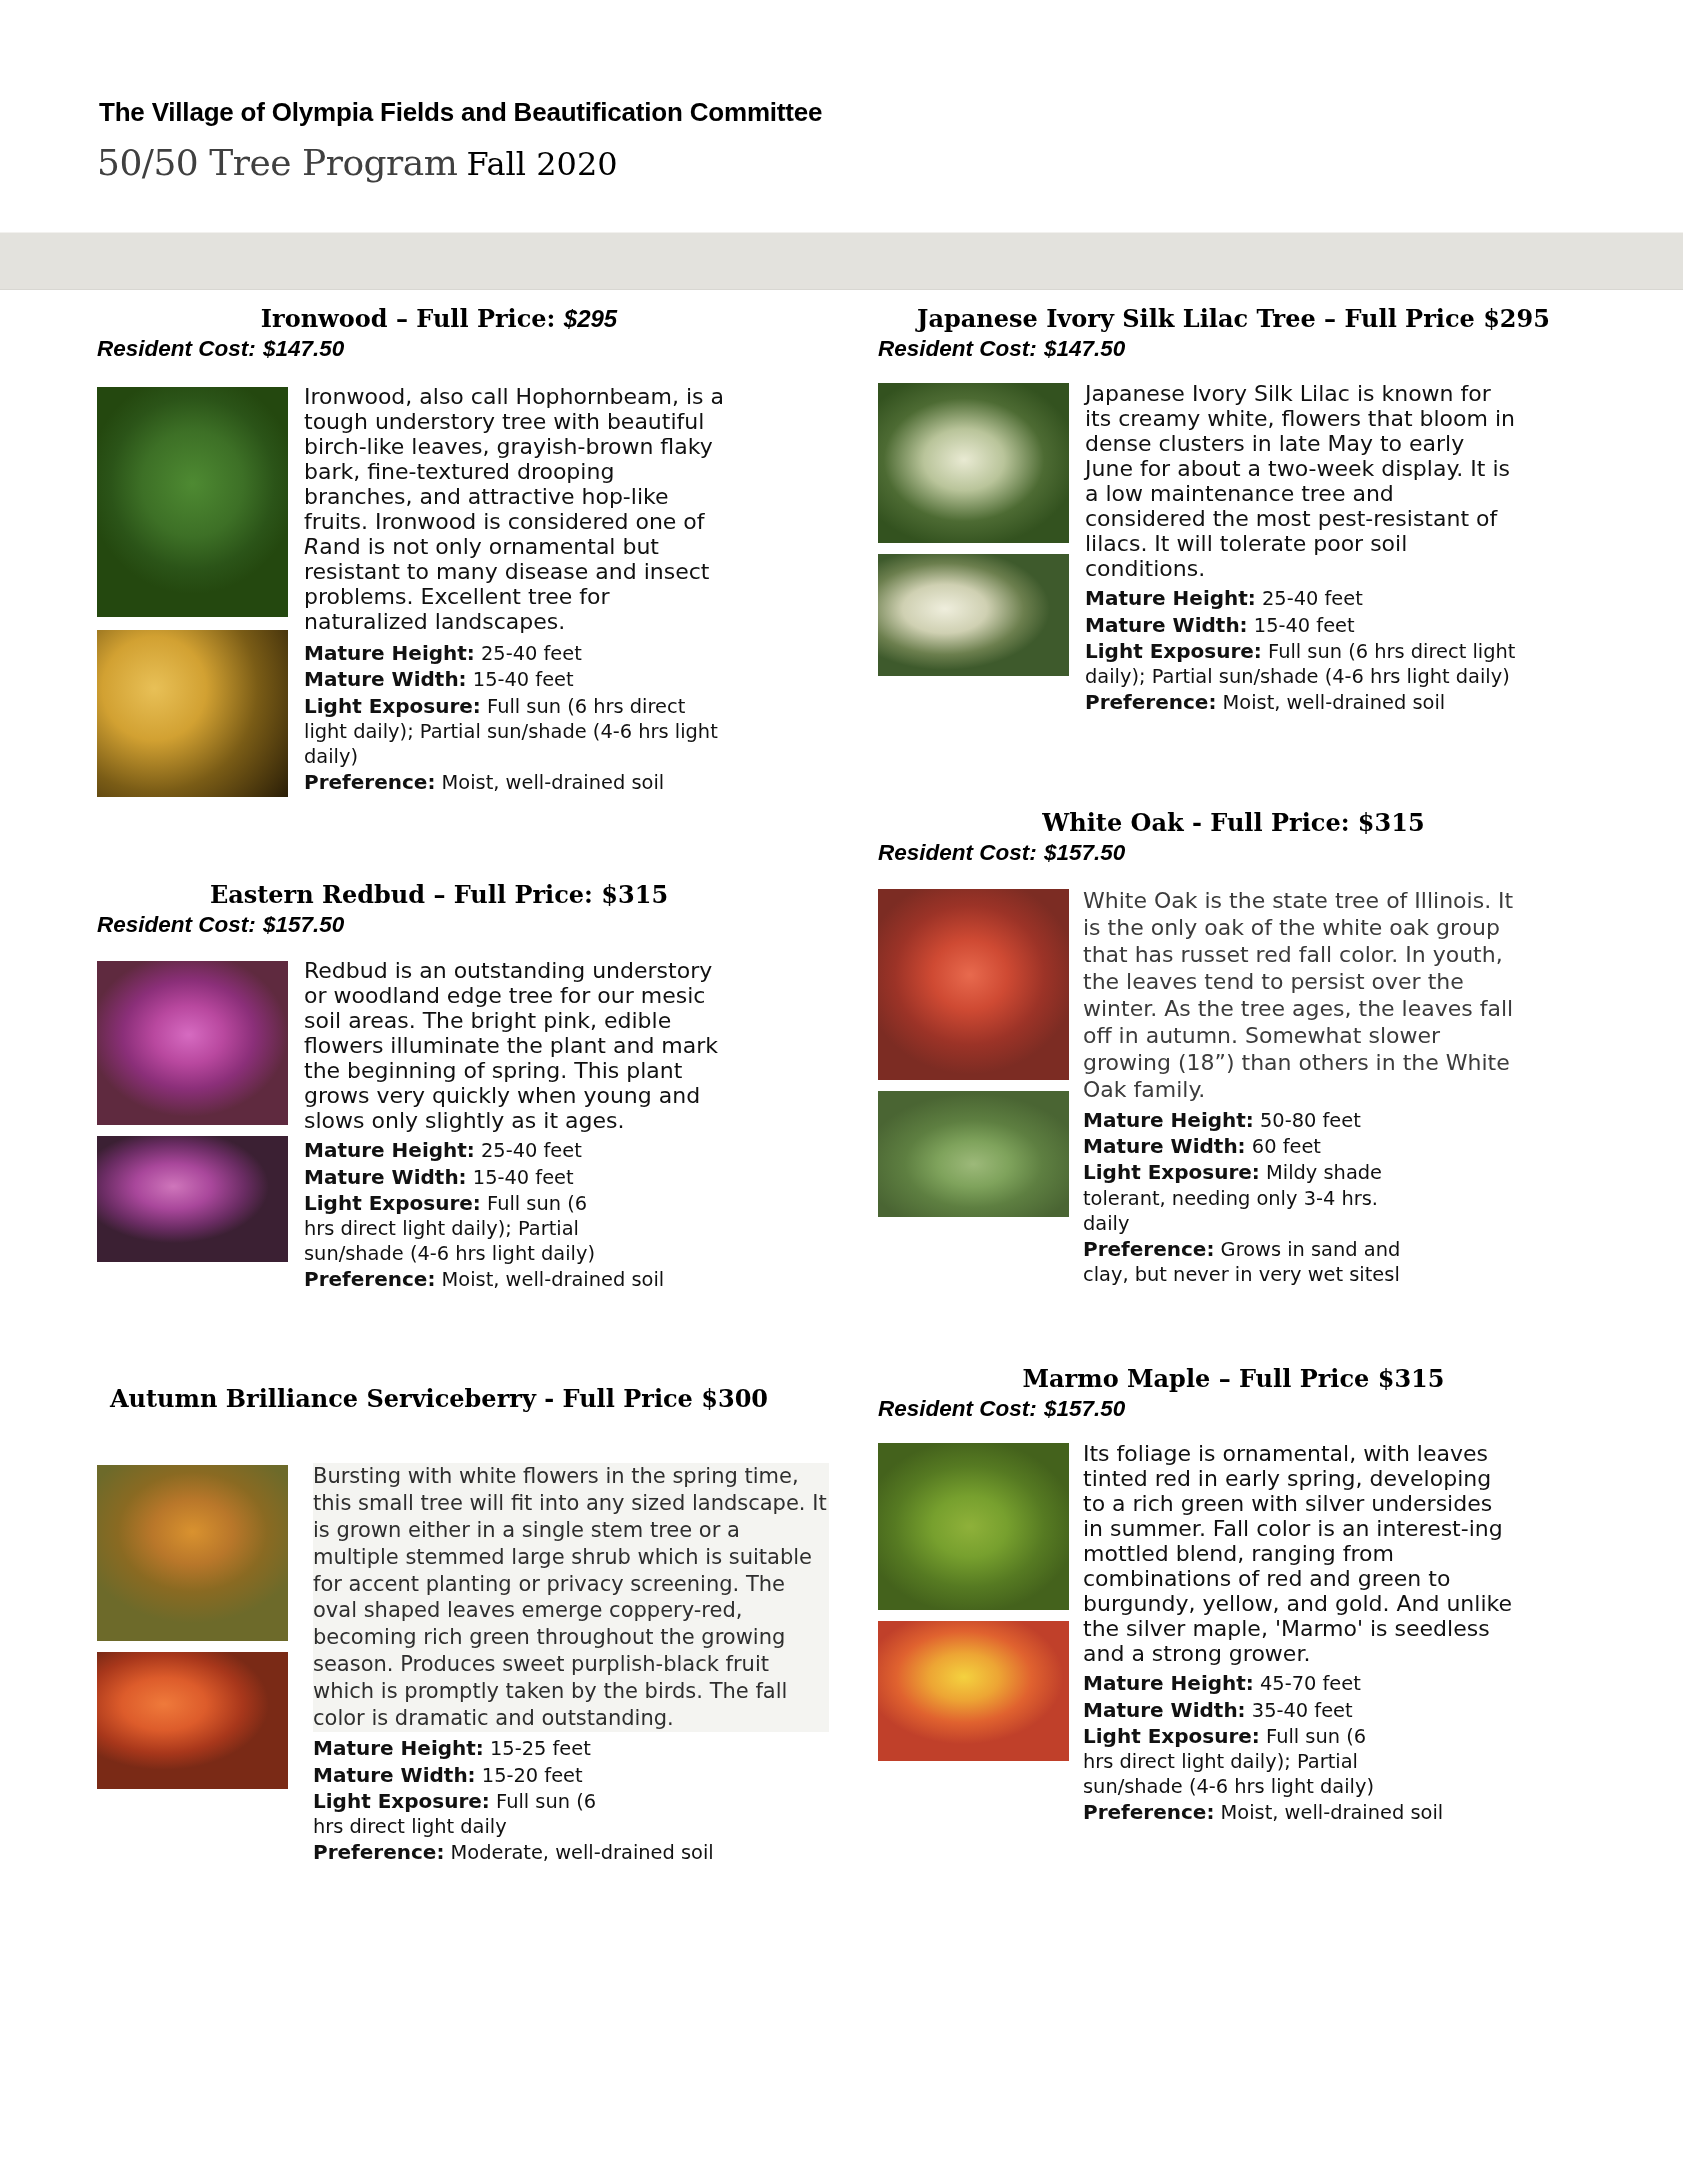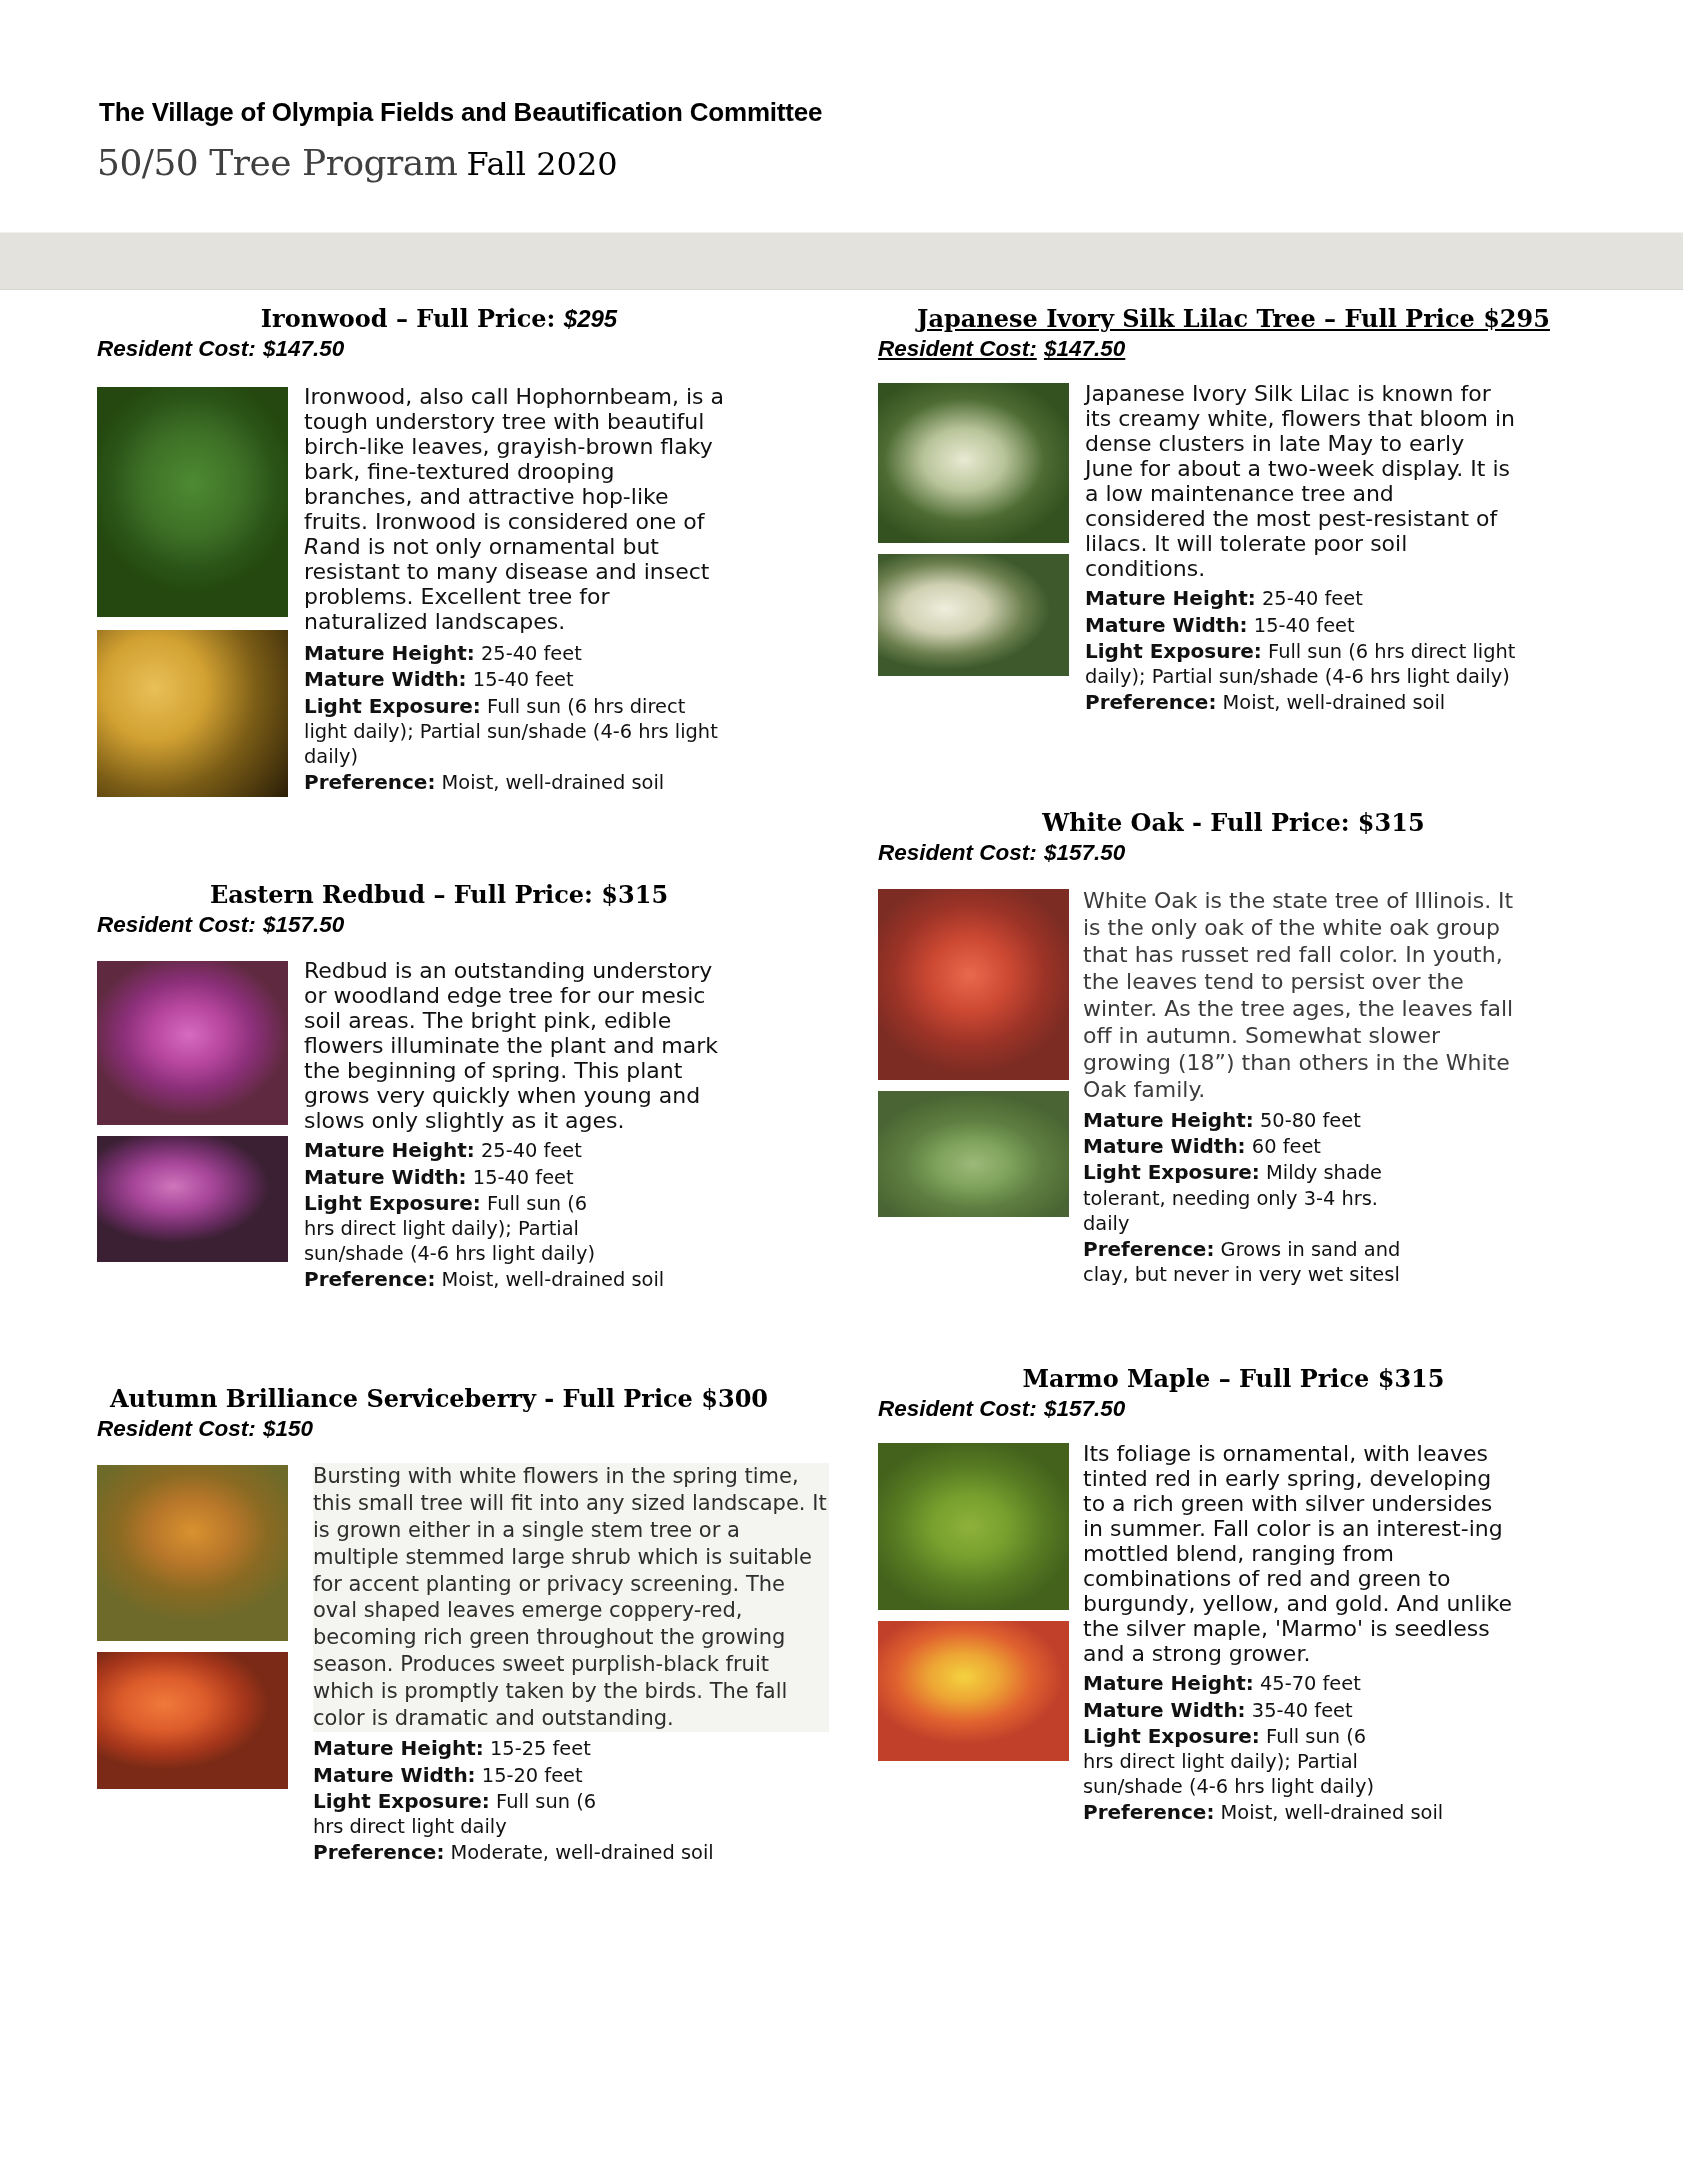--- a/index.html
+++ b/index.html
@@ -257,23 +257,20 @@
         <p class="spec"><b>Mature Height:</b> <span>25-40 feet</span></p>
         <p class="spec"><b>Mature Width:</b> <span>15-40 feet</span></p>
         <p class="spec" style="width:297px;"><b>Light Exposure:</b> <span>Full sun (6 hrs direct light daily); Partial sun/shade (4-6 hrs light daily)</span></p>
         <p class="spec"><b>Preference:</b> <span>Moist, well-drained soil</span></p>
       </div>
     </div>
   </div>
 
   <div class="entry" style="height:540px;">
     <div class="entry-title">Autumn Brilliance Serviceberry - Full Price $300</div>
-    <div class="resident-cost">
-      <span>Resident Cost:</span><span class="amount">$150</span>
-    </div>
 
     <div class="photos" style="top:79px; left:0;">
       <div class="photo ph-serviceberry-tree"></div>
       <div class="photo ph-serviceberry-leaf" style="margin-top:10.8px;"></div>
     </div>
 
     <div class="entry-body" style="top:77px; left:216px; width:516px;">
       <p class="desc hl" style="font-size:21px;line-height:1.28;">Bursting with white flowers in the spring time, this small tree will fit into any sized landscape.  It is grown either in a single stem tree or a multiple stemmed large shrub which is suitable for accent planting or privacy screening.  The oval shaped leaves emerge coppery-red, becoming rich green throughout the growing season. Produces sweet purplish-black fruit which is promptly taken by the birds. The fall color is dramatic and outstanding.</p>
       <div class="specs" style="margin-top:3.6px;">
         <p class="spec"><b>Mature Height:</b> <span>15-25 feet</span></p>
@@ -281,21 +278,21 @@
         <p class="spec" style="width:297px;"><b>Light Exposure:</b> <span>Full sun (6 hrs direct light daily</span></p>
         <p class="spec"><b>Preference:</b> <span>Moderate, well-drained soil</span></p>
       </div>
     </div>
   </div>
 
 </div>
 
 <div class="col col-right">
 
-  <div class="entry" style="height:504px;text-decoration:underline;">
+  <div class="entry" style="height:504px;">
     <div class="entry-title">Japanese Ivory Silk Lilac Tree – Full Price $295</div>
     <div class="resident-cost">
       <span>Resident Cost:</span><span class="amount">$147.50</span>
     </div>
 
     <div class="photos" style="top:77px; left:0;">
       <div class="photo ph-lilac-tree"></div>
       <div class="photo ph-lilac-flower" style="margin-top:10.8px;"></div>
     </div>
 

